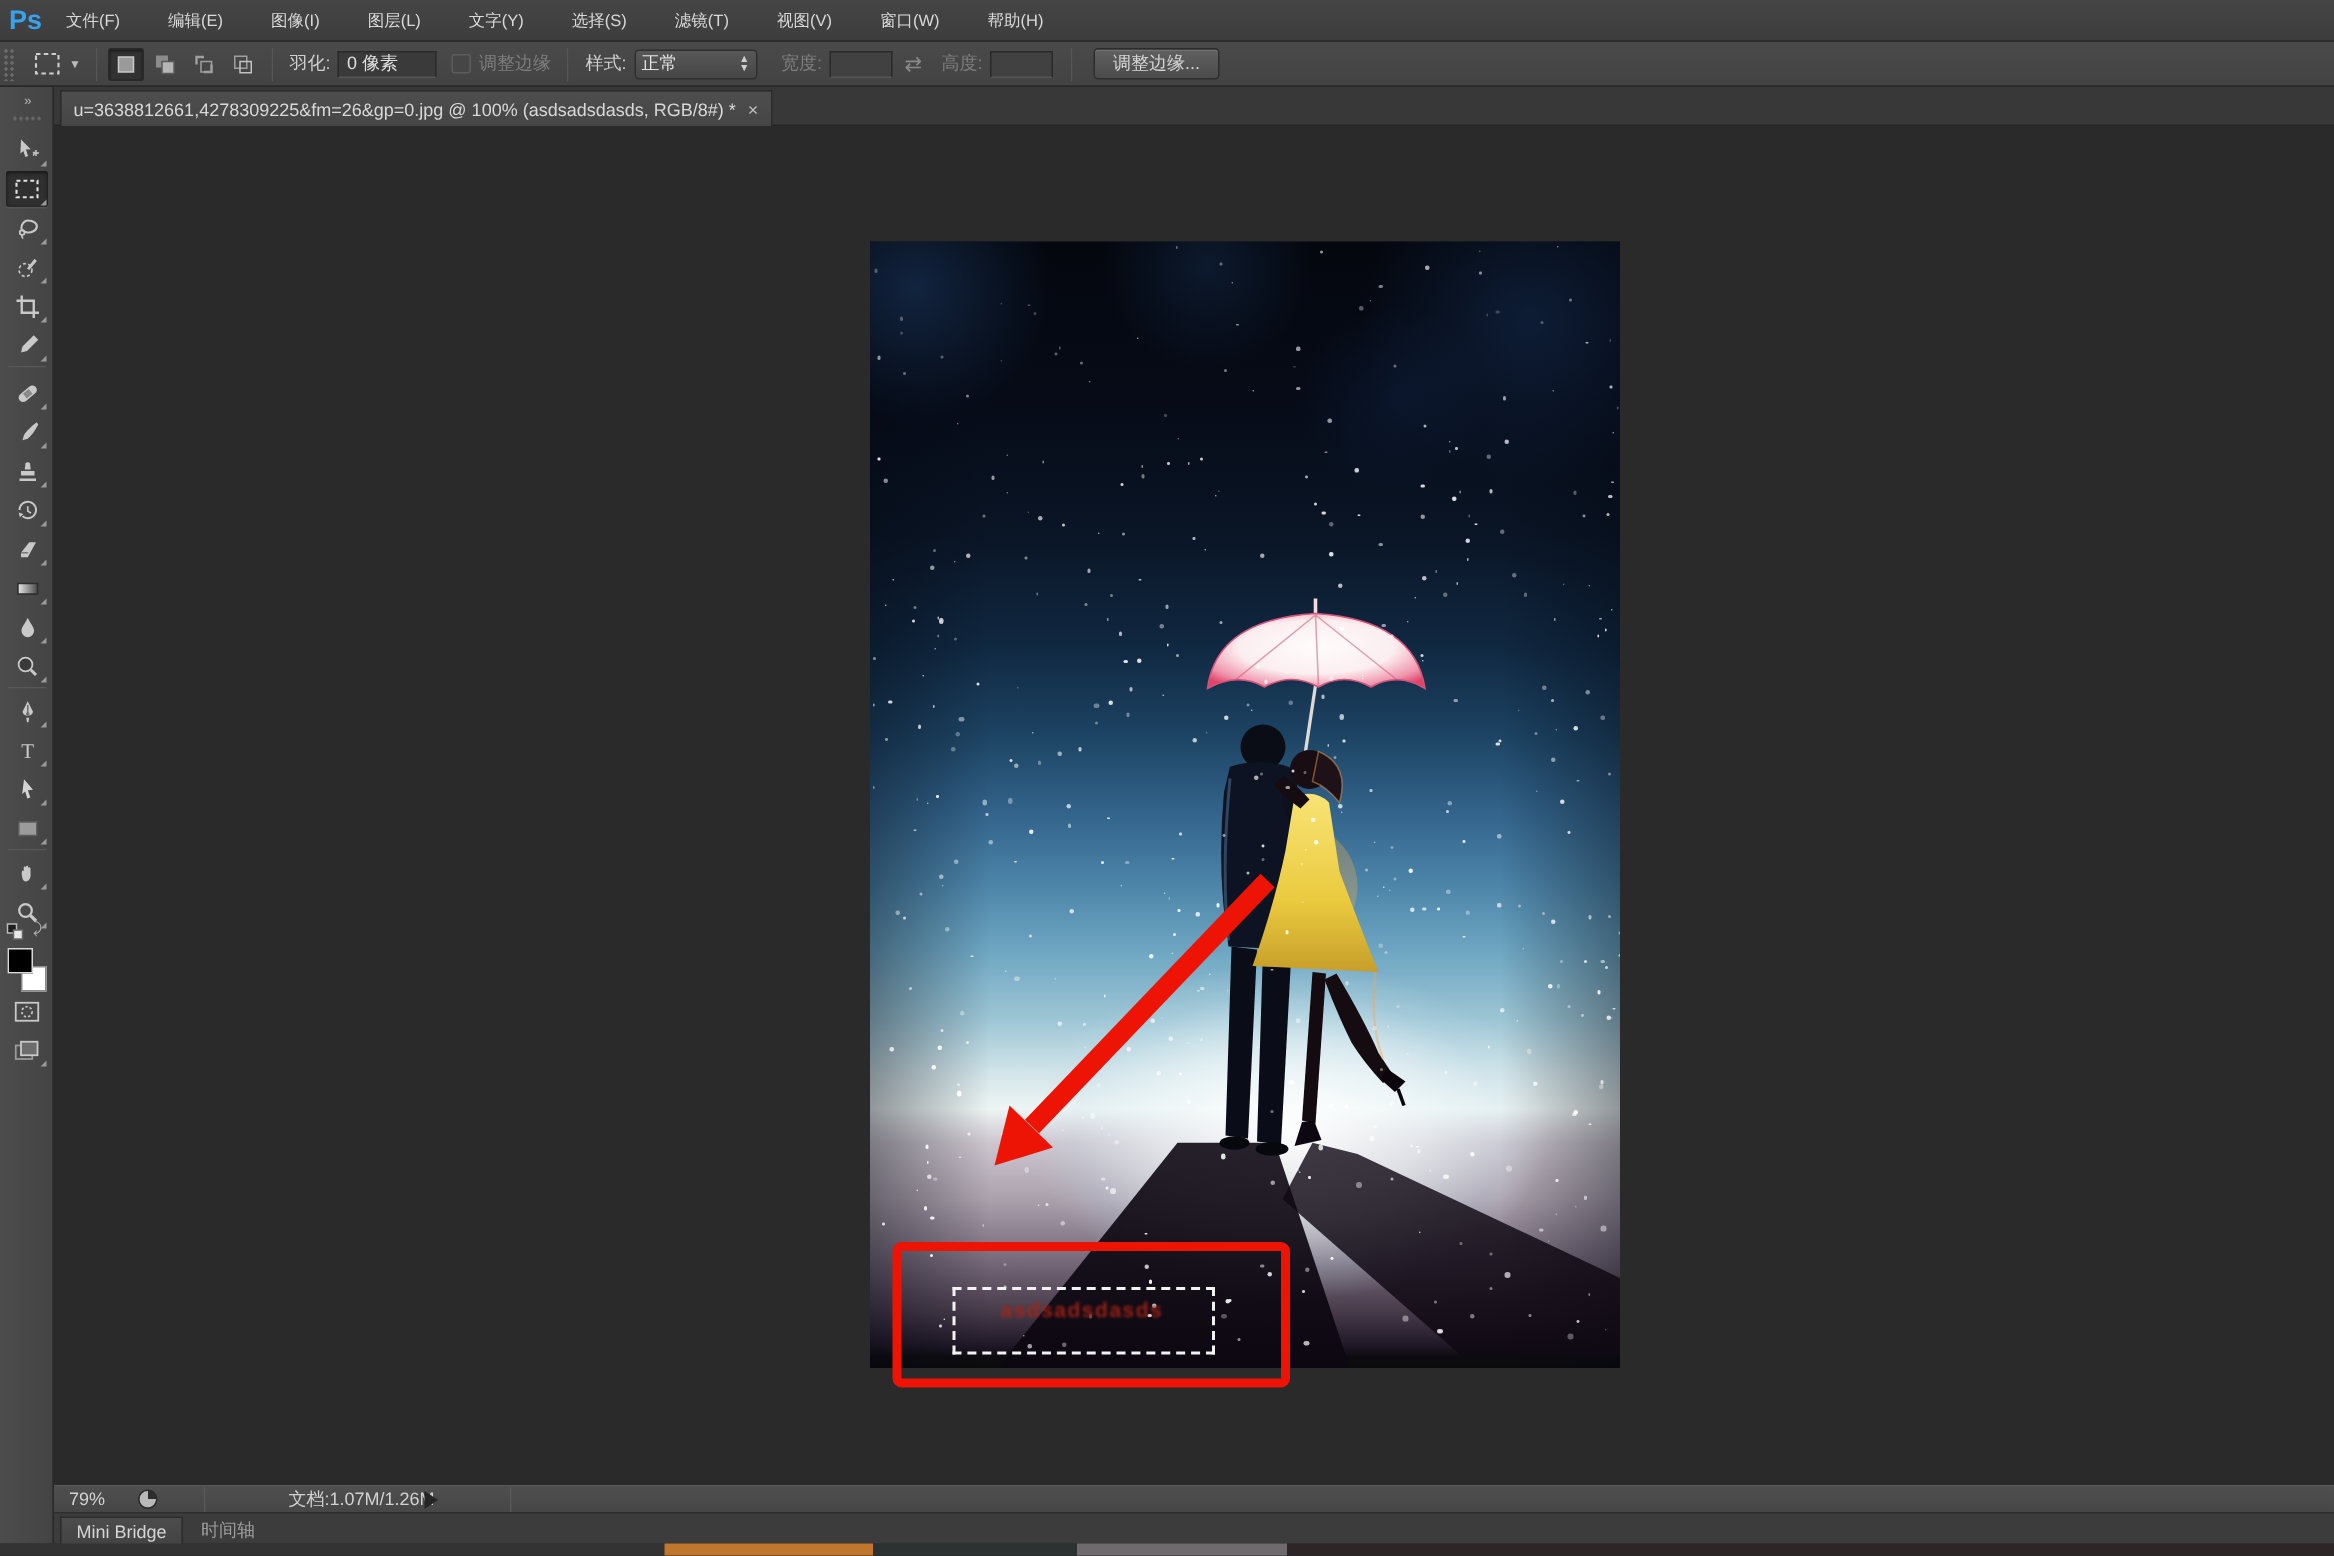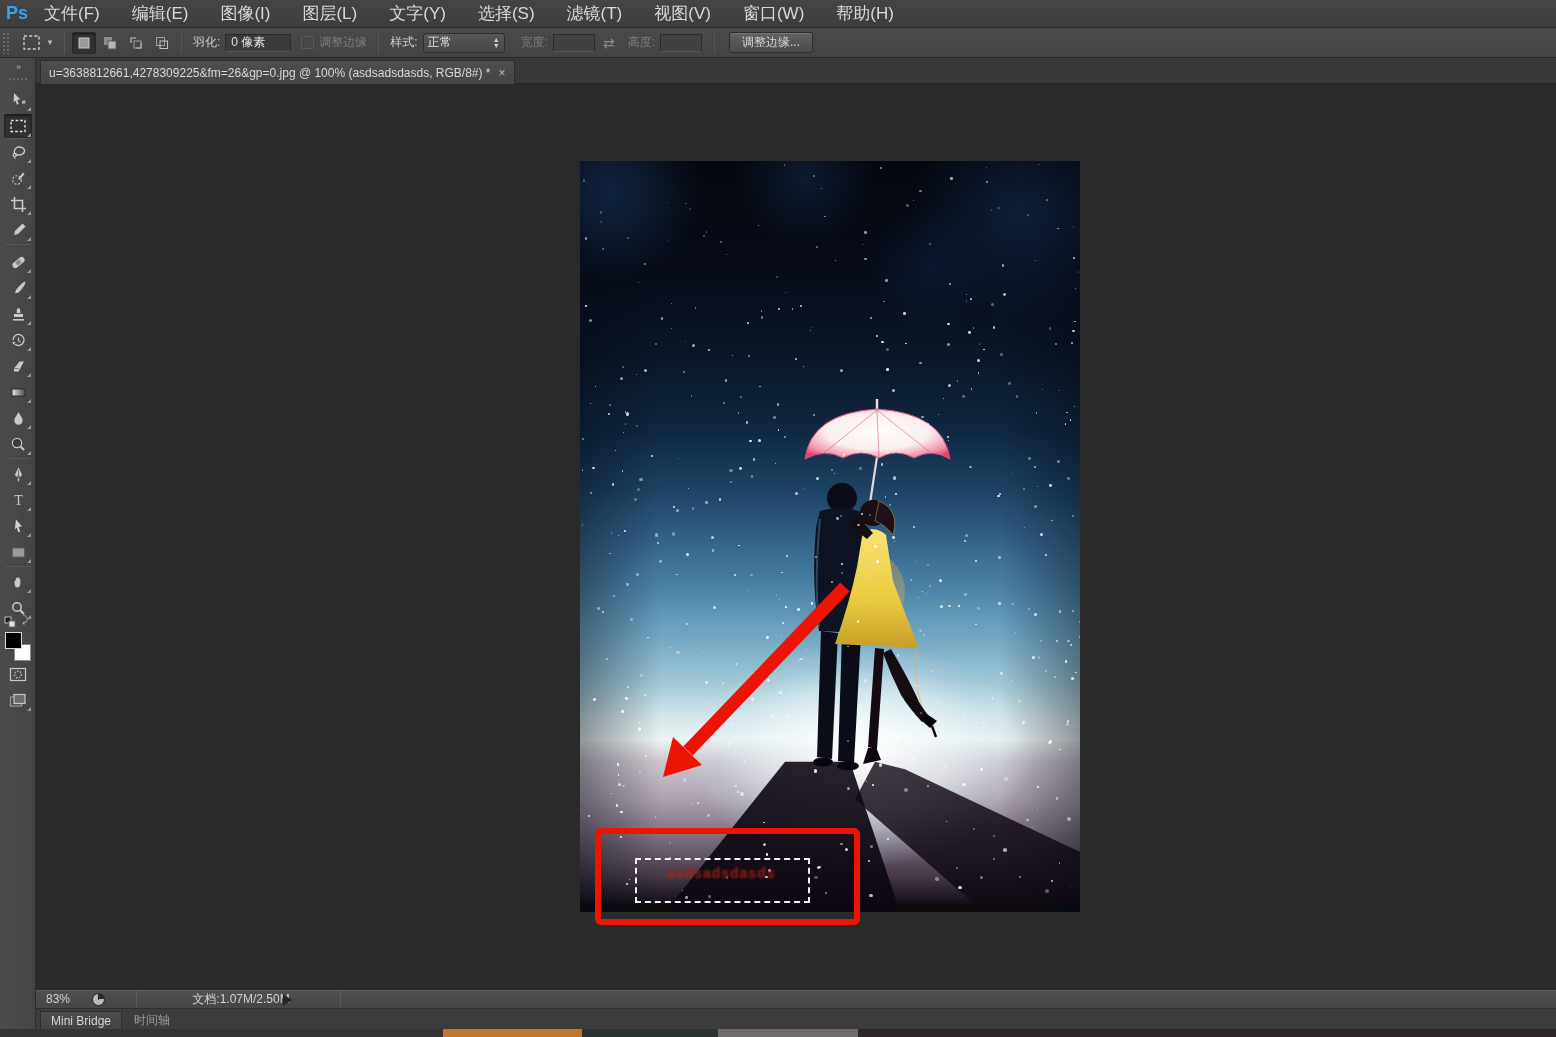--- a/index.html
+++ b/index.html
@@ -3,21 +3,21 @@
 <meta charset="utf-8">
 <style>
   * { margin:0; padding:0; box-sizing:border-box; }
   html,body { width:1556px; height:1037px; overflow:hidden; background:#2a2a2a;
     font-family:"Liberation Sans","DejaVu Sans",sans-serif; }
   
   #menubar { position:absolute; left:0; top:0; width:1556px; height:28px;
     background:linear-gradient(#454545,#3d3d3d); border-bottom:1px solid #2b2b2b;
     display:flex; align-items:center; }
   #ps-logo { width:34px; text-align:center; font-weight:bold; font-size:18px; color:#36a3f0; }
-  .menu-item { color:#d9d9d9; font-size:17px; padding:0 22px 0 10px; height:28px;
+  .menu-item { color:#d9d9d9; font-size:11px; padding:0 22px 0 10px; height:28px;
     line-height:28px; cursor:default; }
   
   #optionsbar { position:absolute; left:0; top:28px; width:1556px; height:30px;
     background:linear-gradient(#4a4a4a,#434343); border-bottom:1px solid #282828;
     display:flex; align-items:center; color:#cfcfcf; font-size:12px; }
   .grip { width:8px; height:22px; margin-left:2px;
     background-image:radial-gradient(circle,#6a6a6a 1px,transparent 1.2px);
     background-size:4px 4px; }
   .vsep { width:1px; height:22px; background:#353535; border-right:1px solid #565656; margin:0 6px; }
   .opt-label { margin:0 5px; white-space:nowrap; }
@@ -901,24 +901,24 @@
     <polygon points="627,693 637,653 666,681" fill="#ee1405"></polygon>
     <rect x="562" y="747" width="259" height="91" fill="none" stroke="#ee1405" stroke-width="6" rx="3"></rect>
   </svg>
 
   <div id="selection-marquee">
     <div id="selection-text">asdsadsdasds</div>
   </div>
 </div>
 
 <div id="statusbar">
-  <div id="zoom-field">83%</div>
+  <div id="zoom-field">79%</div>
   <div id="status-icon"></div>
   <div class="status-sep" style="left:100px"></div>
-  <div id="doc-size">文档:1.07M/2.50M</div>
+  <div id="doc-size">文档:1.07M/1.26M</div>
   <div class="status-sep" style="left:304px"></div>
   <div id="status-flyout"></div>
 </div>
 
 <div id="bottomtabs">
   <div id="tab-minibridge">Mini Bridge</div>
   <div id="tab-timeline">时间轴</div>
 </div>
 
 <div class="sliver" style="left:0;width:443px;background:#333333"></div>

